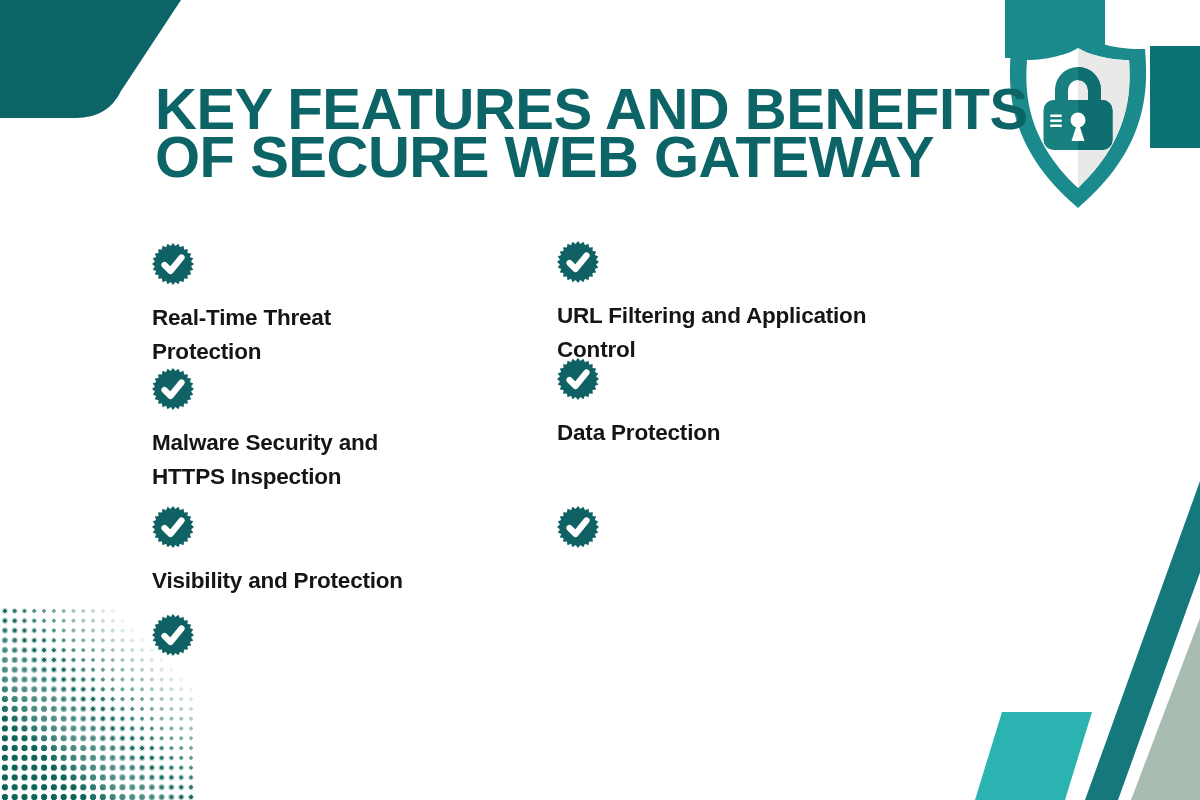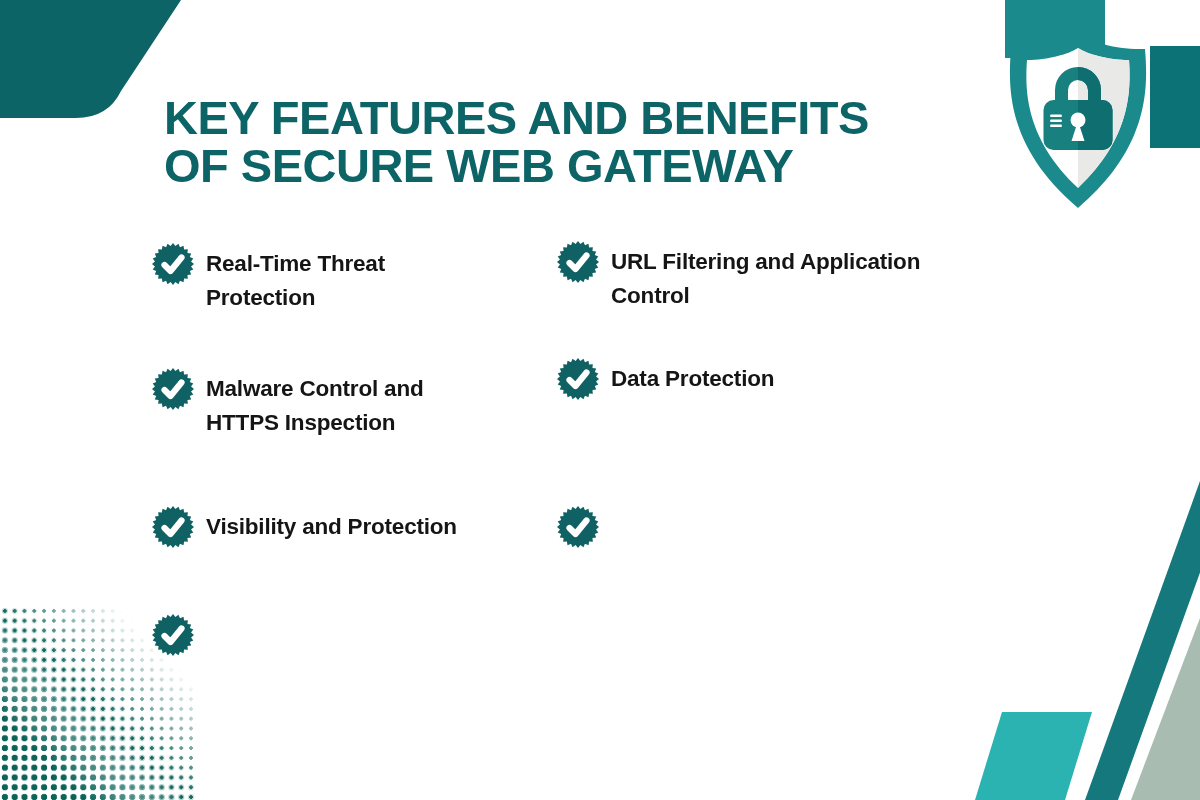--- a/index.html
+++ b/index.html
@@ -23,26 +23,26 @@
     -webkit-mask-image:linear-gradient(45deg,#000 22%,transparent 58%);
     mask-image:linear-gradient(45deg,#000 22%,transparent 58%);
   }
   .dots-small{
     background-image:radial-gradient(circle,#0c6459 1.6px,rgba(255,255,255,0) 2.0px);
     -webkit-mask-image:linear-gradient(45deg,transparent 30%,#000 48%,transparent 80%);
     mask-image:linear-gradient(45deg,transparent 30%,#000 48%,transparent 80%);
   }
   
   .title{
-    left:150px;top:80px;width:880px;margin:14px;
-    font-size:47px;line-height:48px;font-weight:bold;letter-spacing:-0.5px;
+    left:150px;top:80px;width:880px;margin:5px;
+    font-size:58px;line-height:48px;font-weight:bold;letter-spacing:-0.5px;
     color:#0c6467;text-transform:uppercase;white-space:pre-line;
   }
   
-  .item{position:absolute;display:flex;align-items:flex-start;gap:12px;}
+  .item{position:absolute;display:flex;align-items:flex-start;gap:12px;flex-direction:column;}
   .seal{width:42px;height:42px;flex:0 0 42px;}
   .item-text{
     margin-top:4px;font-size:22.5px;line-height:34px;font-weight:bold;
     letter-spacing:-0.2px;color:#151515;white-space:pre-line;
   }
   .hidden-defs{position:absolute;width:0;height:0;overflow:hidden;}
 </style>
 </head>
 <body>
 
@@ -84,21 +84,21 @@
     <svg class="seal" viewBox="0 0 42 42" aria-hidden="true">
         <use href="#seal"></use>
       </svg>
     <div class="item-text">Real-Time Threat
 Protection</div>
   </div>
   <div class="item" style="left:152px;top:368px">
     <svg class="seal" viewBox="0 0 42 42" aria-hidden="true">
         <use href="#seal"></use>
       </svg>
-    <div class="item-text">Malware Control and
+    <div class="item-text">Malware Security and
 HTTPS Inspection</div>
   </div>
   <div class="item" style="left:152px;top:506px">
     <svg class="seal" viewBox="0 0 42 42" aria-hidden="true">
         <use href="#seal"></use>
       </svg>
     <div class="item-text">Visibility and Protection</div>
   </div>
   <div class="item" style="left:152px;top:614px">
     <svg class="seal" viewBox="0 0 42 42" aria-hidden="true">

